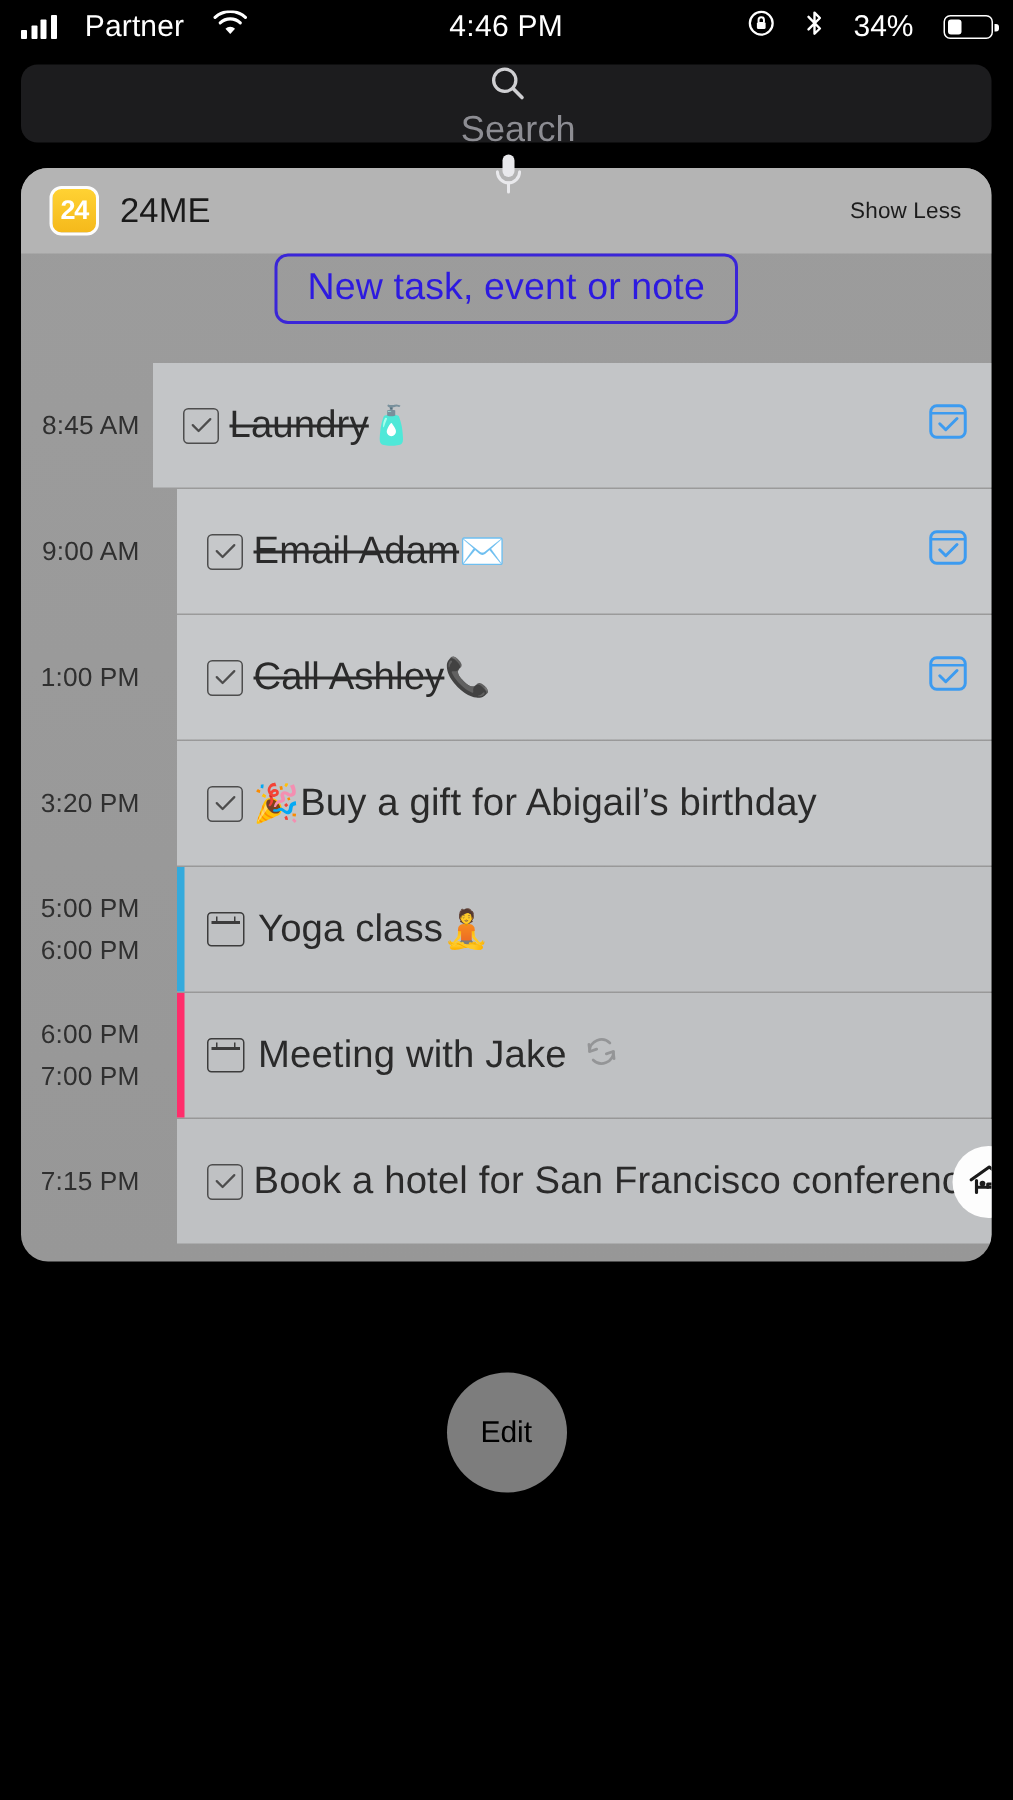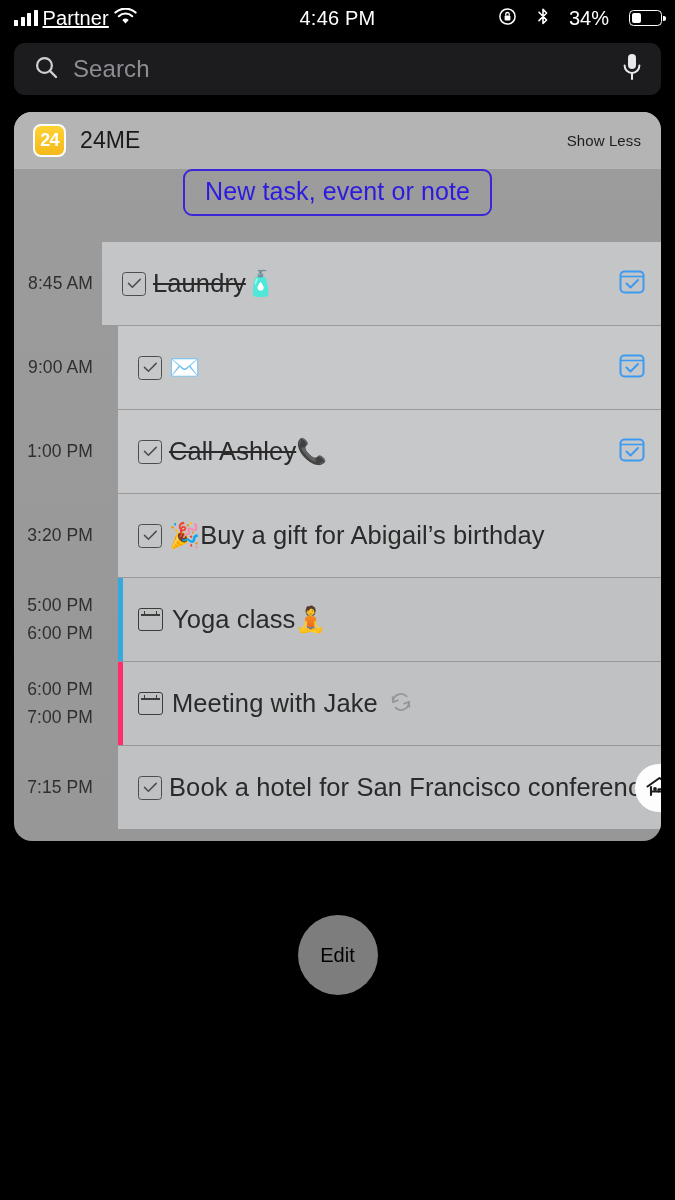--- a/index.html
+++ b/index.html
@@ -12,21 +12,21 @@
 
   
   .statusbar {
     position: relative;
     height: 36px;
     width: 675px;
     color: #fff;
   }
   .sb-left {
     position: absolute; left: 14px; top: 0; height: 36px;
-    display: flex; align-items: center; gap: 5px; text-decoration: underline;
+    display: flex; align-items: center; gap: 19px;
   }
   .sb-center {
     position: absolute; left: 0; right: 0; top: 0; height: 36px;
     display: flex; align-items: center; justify-content: center;
   }
   .sb-right {
     position: absolute; right: 13px; top: 0; height: 36px;
     display: flex; align-items: center; gap: 20px;
   }
   .sb-text { font-size: 20px; font-weight: 400; letter-spacing: .1px; }
@@ -51,20 +51,21 @@
   .battery span { display: block; height: 100%; background: #fff; border-radius: 2px; }
 
   
   .search {
     margin: 7px 14px 0 14px;
     height: 52px;
     background: #1c1c1e;
     border-radius: 11px;
     display: flex; align-items: center;
     padding: 0 18px 0 20px;
+    flex-direction: column;
   }
   .search-ph {
     flex: 1; color: #8d8d93; font-size: 24px; margin-left: 14px; letter-spacing: .1px;
   }
 
   
   .widget {
     margin: 17px 14px 0 14px;
     width: 647px;
     border-radius: 18px;
@@ -282,20 +283,21 @@
     <div class="row">
       <div class="time-col">
         <span class="t">9:00 AM</span>
       </div>
       <div class="body alt2">
         <span class="cbox">
           <svg width="15" height="11" viewBox="0 0 15 11">
               <path d="M1.5 5.4 5.4 9.3 13.2 1.4" stroke="#4d4d4d" stroke-width="1.5" fill="none" stroke-linecap="round" stroke-linejoin="round"></path>
             </svg>
         </span>
+        <span class="title done">Email Adam</span>
         <span class="emoji">✉️</span>
         <span class="task-badge">
           <svg width="30" height="30" viewBox="0 0 30 30">
             <rect x="3.5" y="4.5" width="23" height="21" rx="4" stroke="#3c9bf0" stroke-width="2" fill="none"></rect>
             <path d="M3.5 9.5h23" stroke="#3c9bf0" stroke-width="1.6"></path>
             <path d="M9.5 16.5l4 4 7.5-7.5" stroke="#3c9bf0" stroke-width="2" fill="none" stroke-linecap="round" stroke-linejoin="round"></path>
           </svg>
         </span>
       </div>
     </div>

